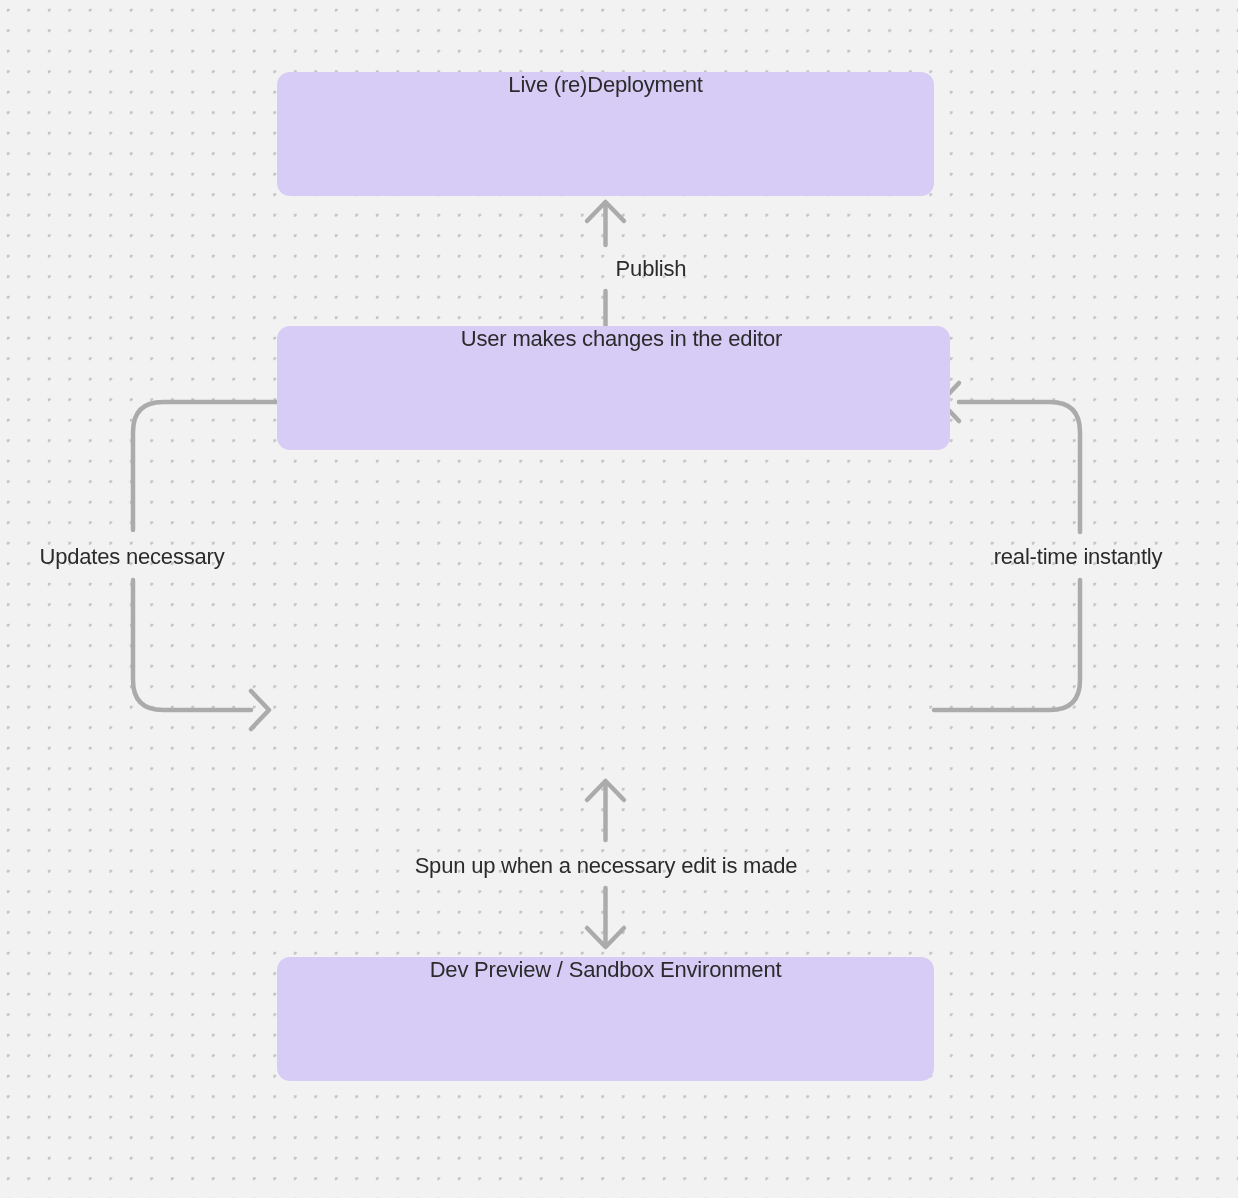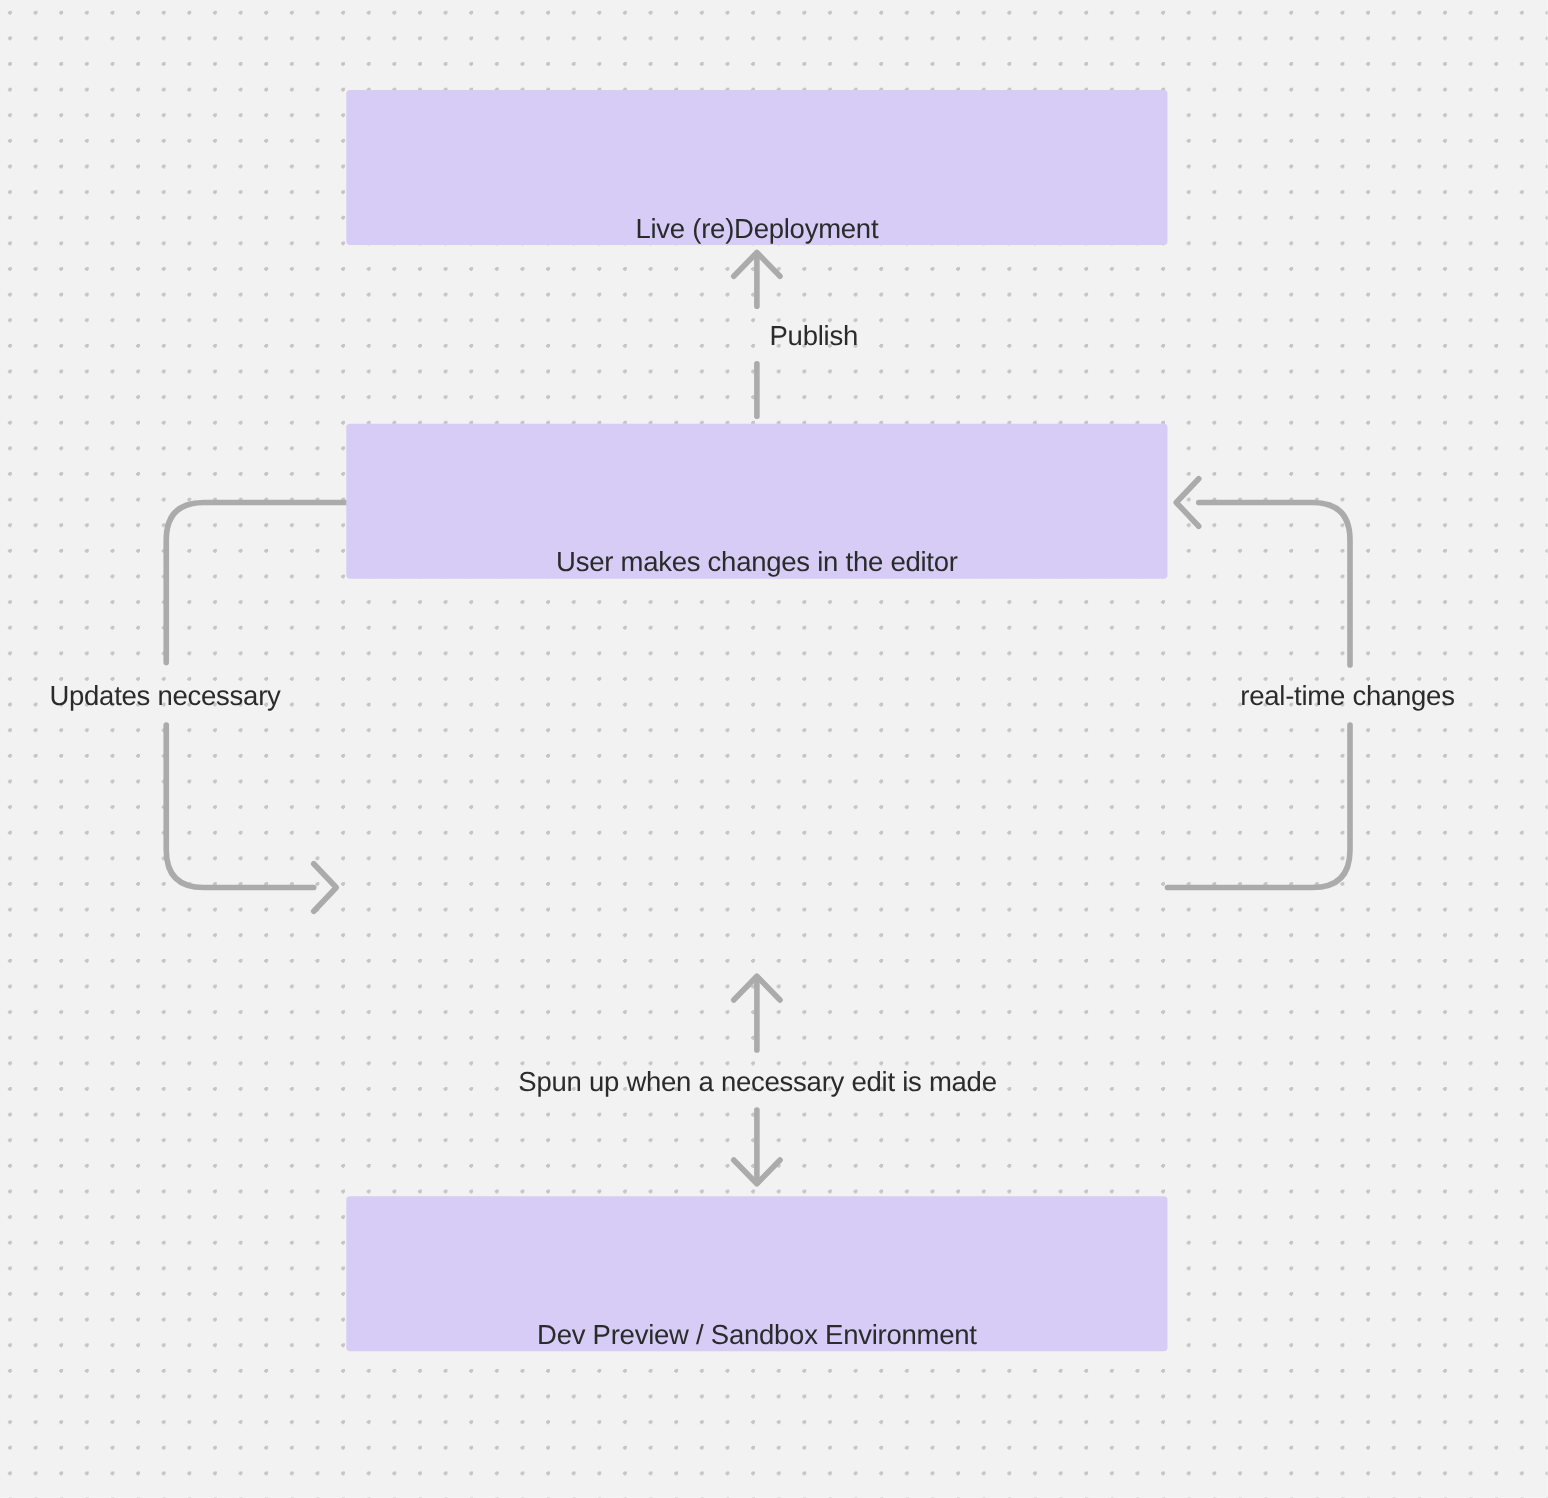--- a/index.html
+++ b/index.html
@@ -28,32 +28,32 @@
     stroke: var(--c-arrow, #ababab);
     stroke-width: 4.5;
     stroke-linecap: round;
     stroke-linejoin: round;
   }
   .node {
     position: absolute;
     left: 277px;
     width: 657px;
     height: 124px;
-    border-radius: 3px;
+    border-radius: 13px;
     background: var(--c-node, #d7ccf6);
     display: flex;
-    align-items: flex-end;
+    align-items: flex-start;
     justify-content: center;
     text-align: center;
     font-size: 22px;
     letter-spacing: -0.2px;
     color: var(--c-text, #2b2b2b);
   }
   .node-1 { top: 72px; }
-  .node-2 { top: 339px; }
+  .node-2 { top: 326px; padding-left: 16px; }
   .node-3 { top: 648px; }
   .node-4 { top: 957px; }
   .edge-label {
     position: absolute;
     transform: translate(-50%, -50%);
     white-space: nowrap;
     font-size: 22px;
     letter-spacing: -0.2px;
     color: var(--c-text, #2b2b2b);
   }
@@ -103,16 +103,16 @@
     <span>User makes changes in the editor</span>
   </div>
 
 
   <div class="node node-4">
     <span>Dev Preview / Sandbox Environment</span>
   </div>
 
   <div class="edge-label label-publish">Publish</div>
   <div class="edge-label label-updates">Updates necessary</div>
-  <div class="edge-label label-feedback">real-time changes</div>
+  <div class="edge-label label-feedback">real-time instantly</div>
   <div class="edge-label label-spunup">Spun up when a necessary edit is made</div>
 
 </div>
 
 </body></html>

